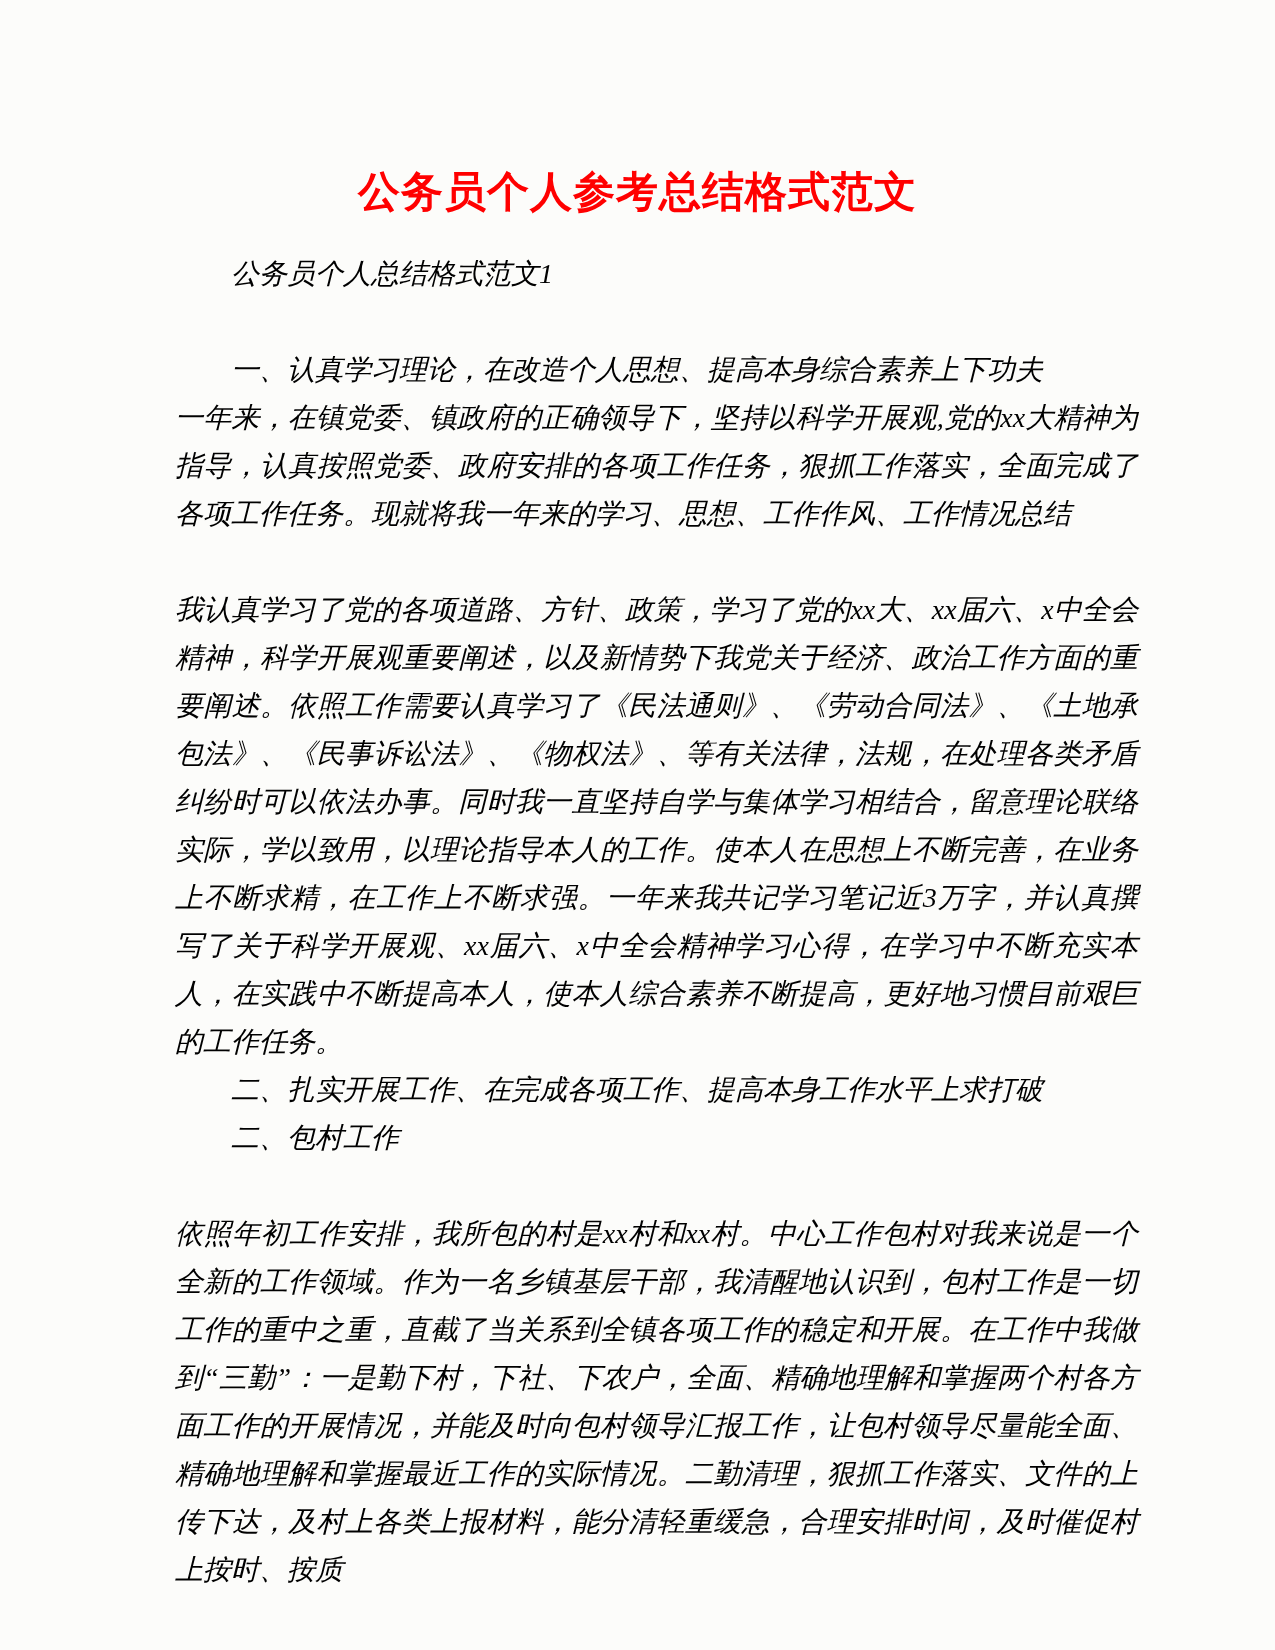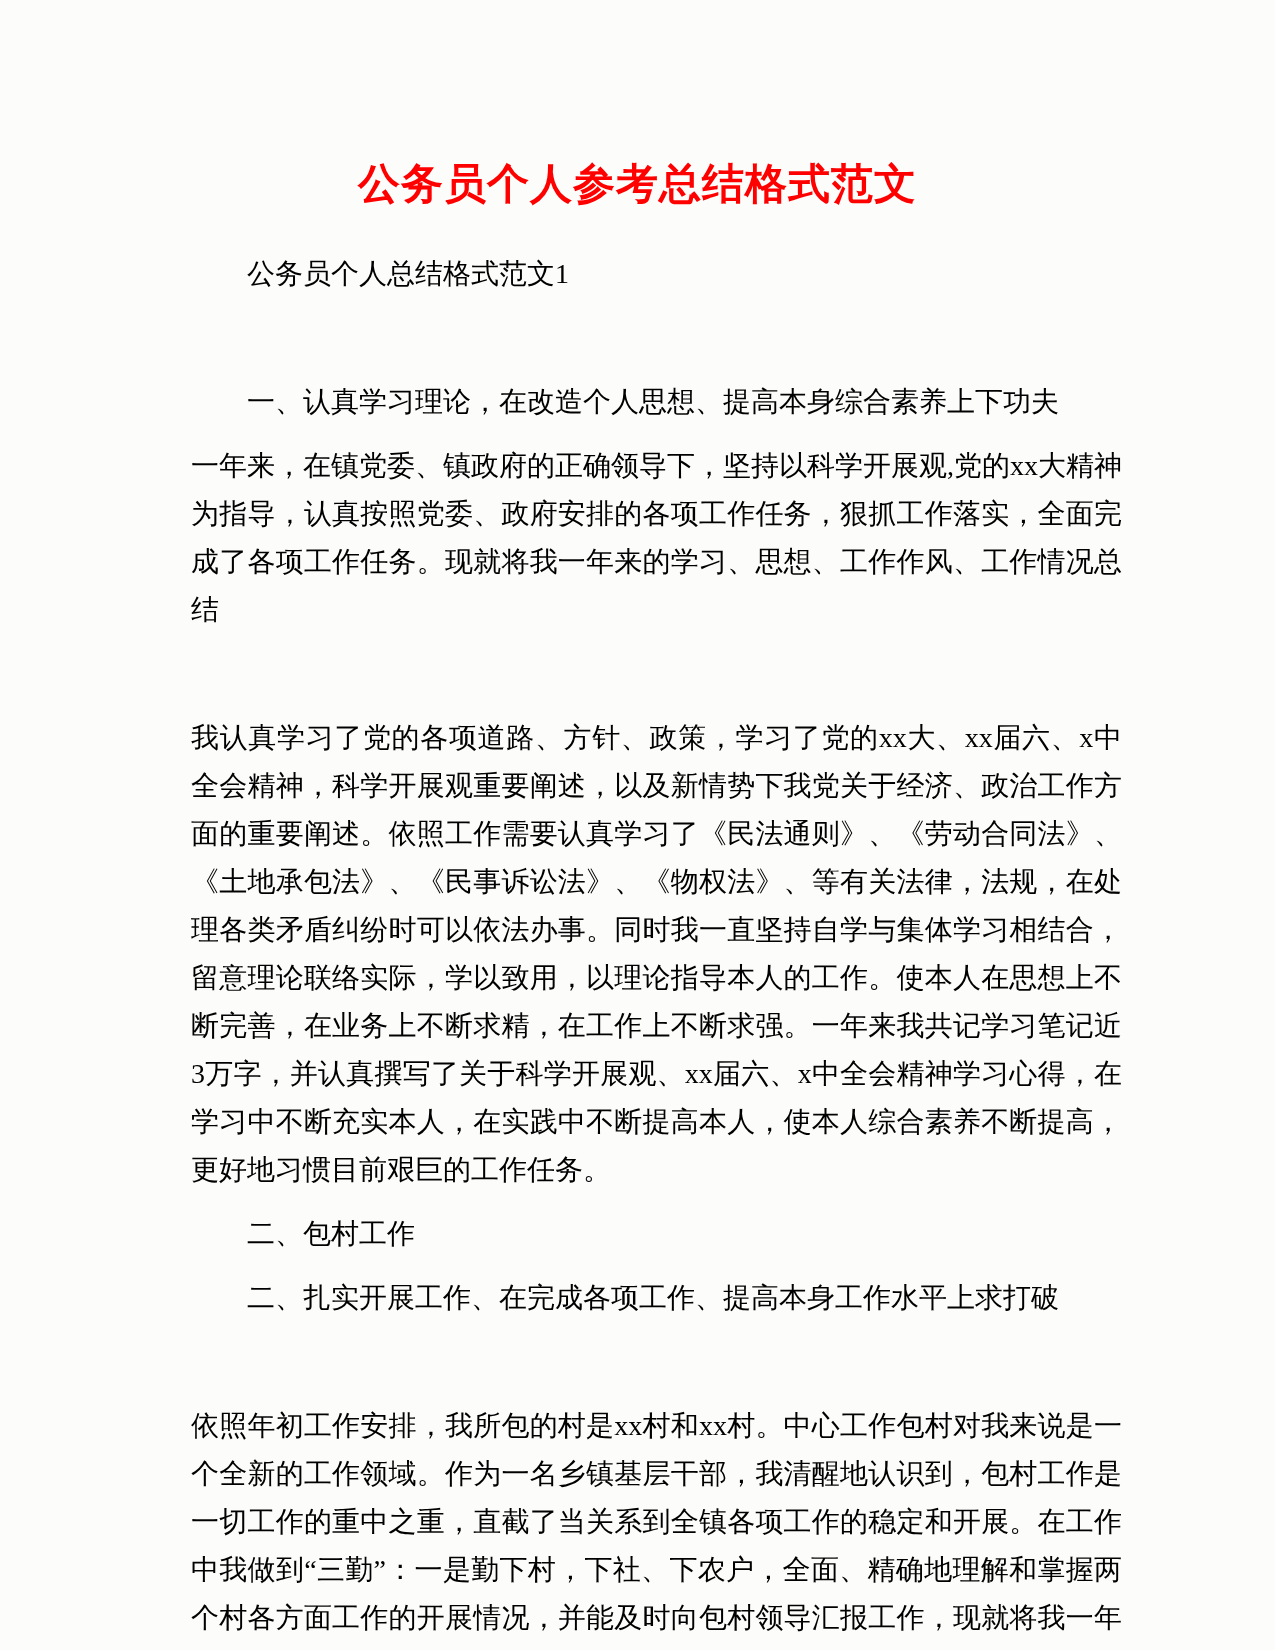--- a/index.html
+++ b/index.html
@@ -13,37 +13,38 @@
     color: #000000;
     font-family: "Liberation Serif", "DejaVu Serif", serif;
     overflow: hidden;
   }
   .page {
     width: 1275px;
     height: 1650px;
     background: #fcfcfa;
   }
   .doc-title {
-    margin: 8px;
+    margin: 16px;
     padding-top: 146px;
     text-align: center;
     font-size: 42px;
     line-height: 60px;
     font-weight: bold;
     color: #ff0000;
     letter-spacing: 1px;
   }
   .content {
     padding: 12px 137px 0 175px;
     font-size: 28px;
     line-height: 48px;
     text-align: justify;
   }
   .block {
-    margin: 16px;
+    margin: 0;
+    font-style: italic;
   }
   .indent {
     text-indent: 2em;
   }
   .gap {
     height: 48px;
   }
 </style>
 </head>
 <body>
@@ -59,22 +60,22 @@
     <div class="gap"></div>
 
     <p class="block indent">一、认真学习理论，在改造个人思想、提高本身综合素养上下功夫</p>
 
     <p class="block">一年来，在镇党委、镇政府的正确领导下，坚持以科学开展观,党的xx大精神为指导，认真按照党委、政府安排的各项工作任务，狠抓工作落实，全面完成了各项工作任务。现就将我一年来的学习、思想、工作作风、工作情况总结</p>
 
     <div class="gap"></div>
 
     <p class="block">我认真学习了党的各项道路、方针、政策，学习了党的xx大、xx届六、x中全会精神，科学开展观重要阐述，以及新情势下我党关于经济、政治工作方面的重要阐述。依照工作需要认真学习了《民法通则》、《劳动合同法》、《土地承包法》、《民事诉讼法》、《物权法》、等有关法律，法规，在处理各类矛盾纠纷时可以依法办事。同时我一直坚持自学与集体学习相结合，留意理论联络实际，学以致用，以理论指导本人的工作。使本人在思想上不断完善，在业务上不断求精，在工作上不断求强。一年来我共记学习笔记近3万字，并认真撰写了关于科学开展观、xx届六、x中全会精神学习心得，在学习中不断充实本人，在实践中不断提高本人，使本人综合素养不断提高，更好地习惯目前艰巨的工作任务。</p>
 
+    <p class="block indent">二、扎实开展工作、在完成各项工作、提高本身工作水平上求打破</p>
+
     <p class="block indent">二、包村工作</p>
-
-    <p class="block indent">二、扎实开展工作、在完成各项工作、提高本身工作水平上求打破</p>
 
     <div class="gap"></div>
 
-    <p class="block">依照年初工作安排，我所包的村是xx村和xx村。中心工作包村对我来说是一个全新的工作领域。作为一名乡镇基层干部，我清醒地认识到，包村工作是一切工作的重中之重，直截了当关系到全镇各项工作的稳定和开展。在工作中我做到“三勤”：一是勤下村，下社、下农户，全面、精确地理解和掌握两个村各方面工作的开展情况，并能及时向包村领导汇报工作，现就将我一年来的学习、精确地理解和掌握最近工作的实际情况。二勤清理，是对各类通知、文件的上传下达，及村上各类上报材料，能分清轻重缓急，合理安排时间，及时催促村上按时、按质</p>
+    <p class="block">依照年初工作安排，我所包的村是xx村和xx村。中心工作包村对我来说是一个全新的工作领域。作为一名乡镇基层干部，我清醒地认识到，包村工作是一切工作的重中之重，直截了当关系到全镇各项工作的稳定和开展。在工作中我做到“三勤”：一是勤下村，下社、下农户，全面、精确地理解和掌握两个村各方面工作的开展情况，并能及时向包村领导汇报工作，让包村领导尽量能全面、精确地理解和掌握最近工作的实际情况。二勤清理，狠抓工作落实、文件的上传下达，及村上各类上报材料，能分清轻重缓急，合理安排时间，及时催促村上按时、按质</p>
 
   </div>
 </div>
 
 </body></html>

